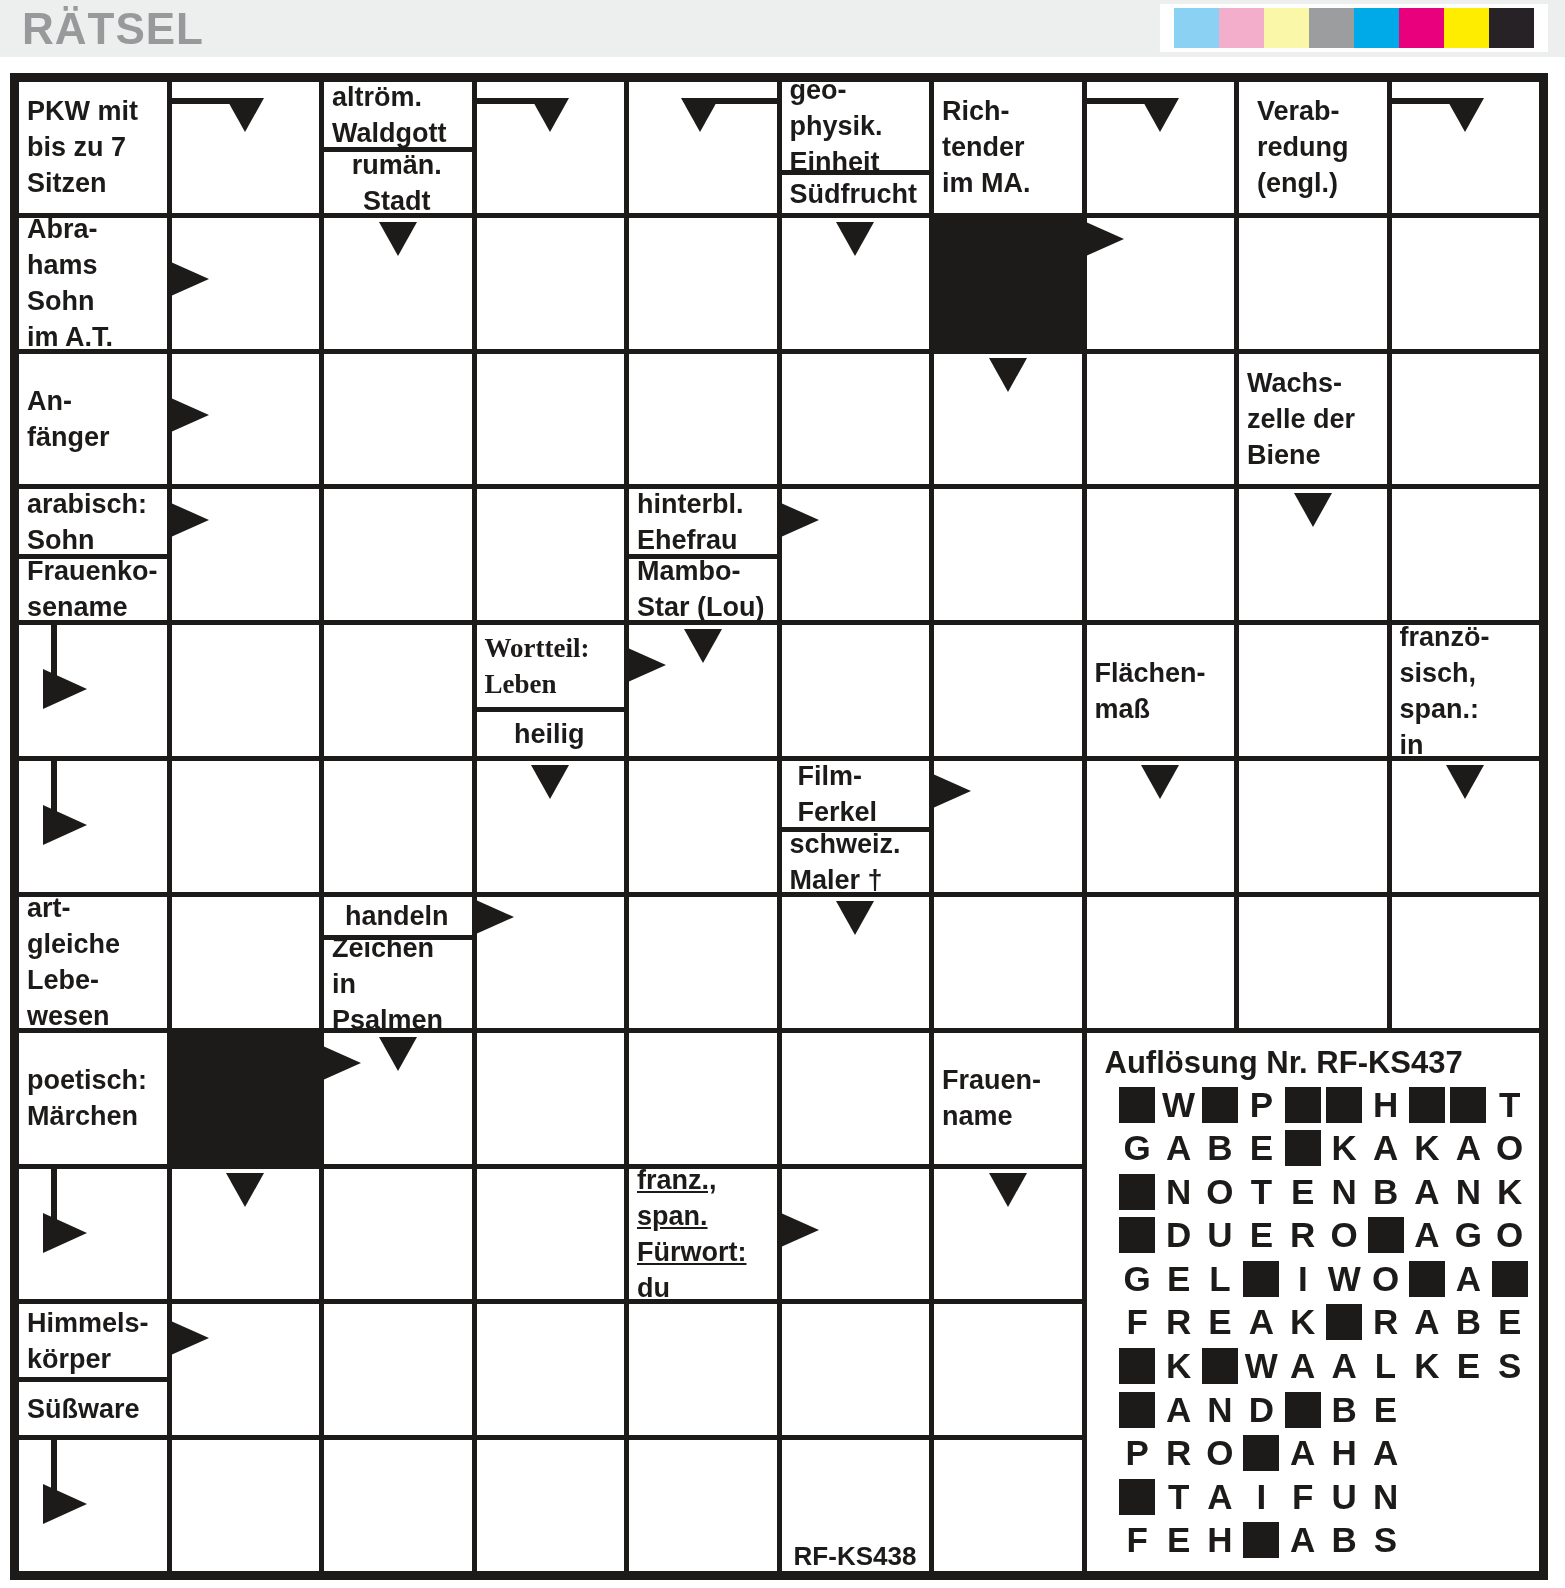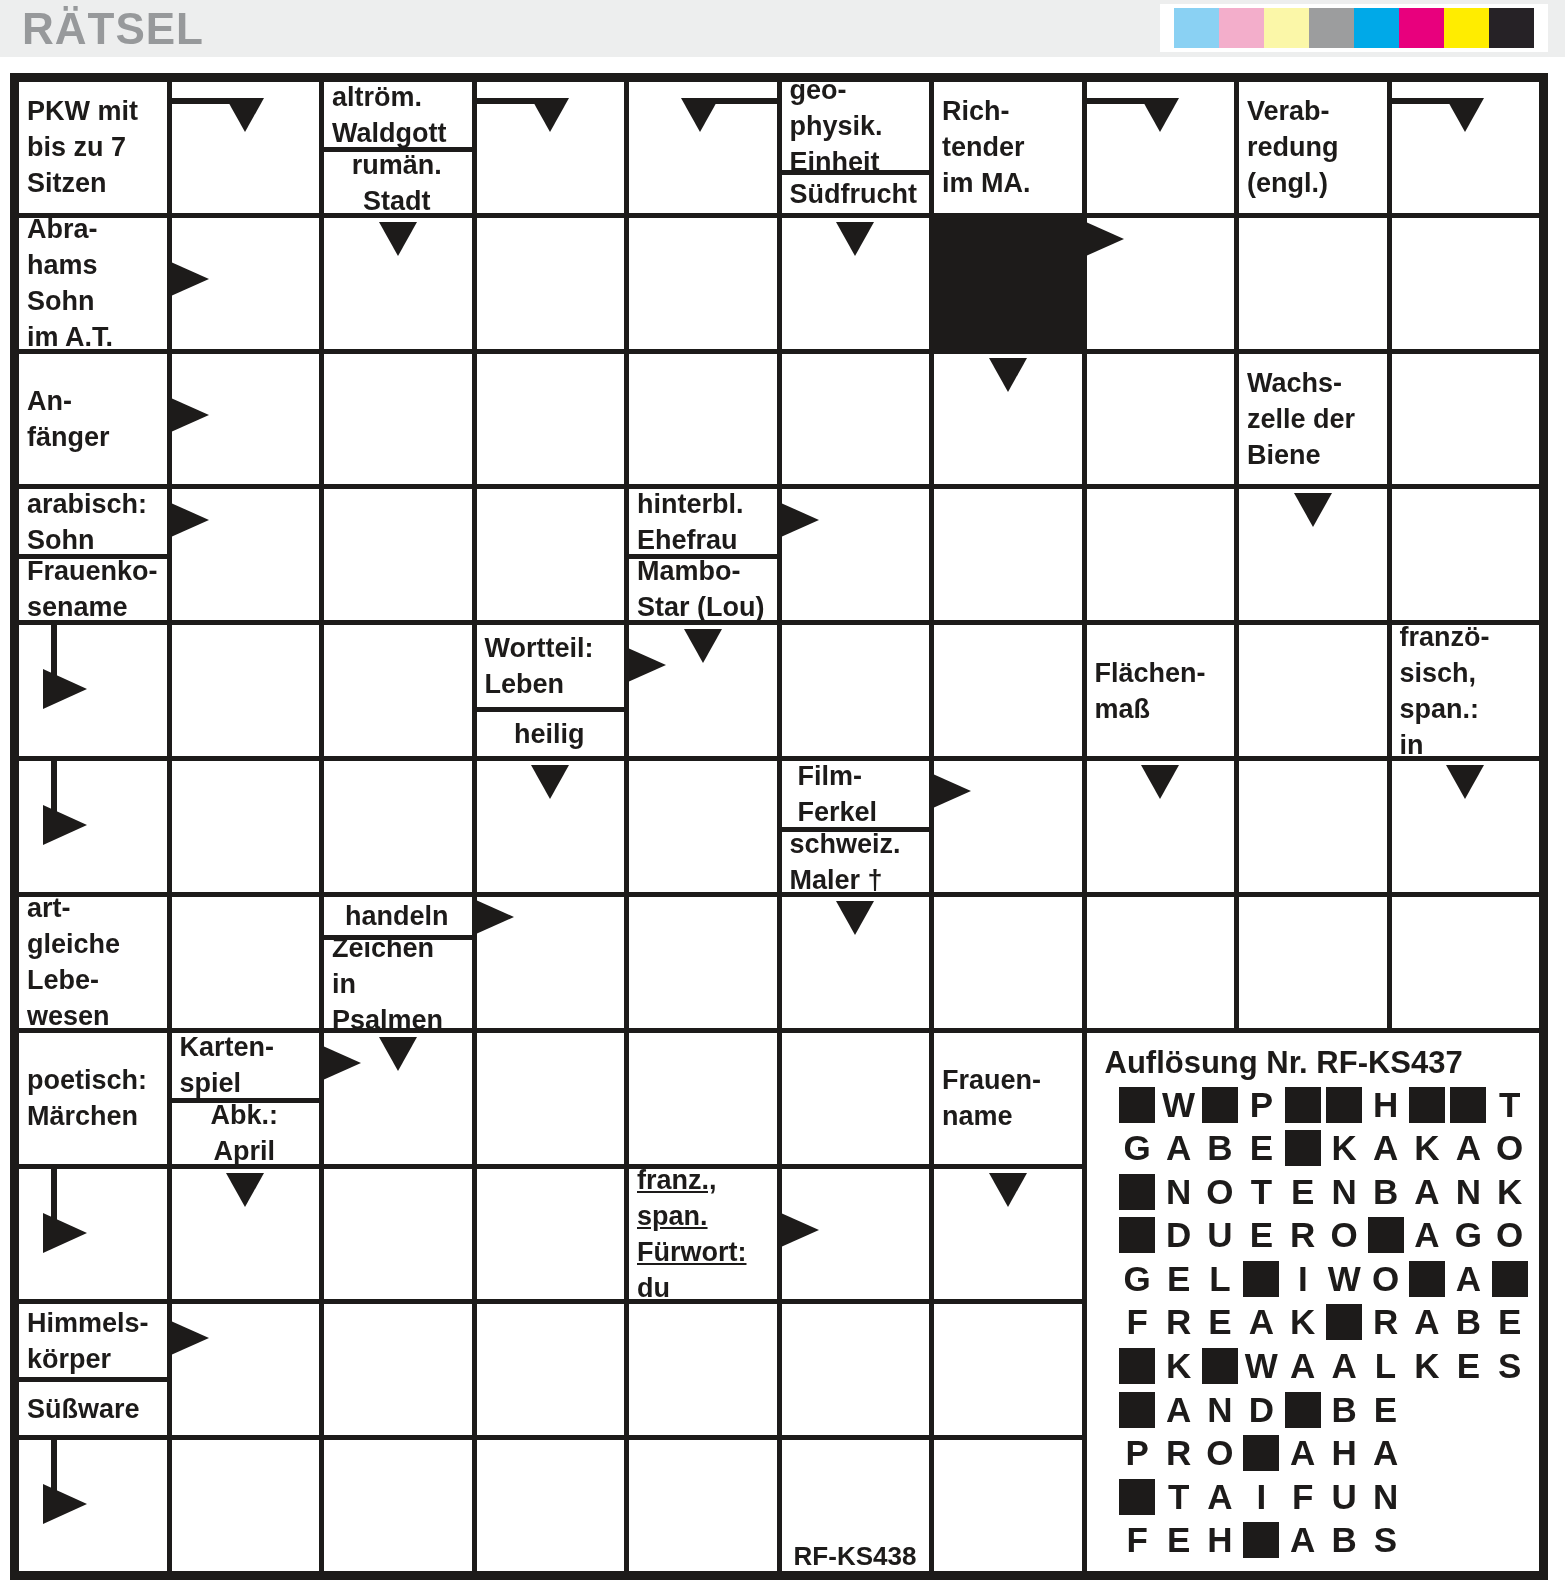--- a/index.html
+++ b/index.html
@@ -102,21 +102,21 @@
         <div class="part" style="flex: 0.7 1 0px;">geo-
 physik.
 Einheit</div>
         <div class="divider"></div>
         <div class="part" style="flex: 0.3 1 0px;">Südfrucht</div>
       </div>
       <div class="cell" style="grid-area: 1 / 8;">
         <div class="bar-h" style="left: 0px; width: 50%;"></div>
         <div class="arr flag-head-down" style="left: calc(50% - 19px);"></div>
       </div>
-      <div class="cell clue" style="grid-area: 1 / 9;">
+      <div class="cell clue" style="grid-area: 1 / 9; padding-left: 10px;">
         <div class="part" style="flex: 1 1 0%;">Verab-
 redung
 (engl.)</div>
       </div>
       <div class="cell" style="grid-area: 1 / 10;">
         <div class="bar-h" style="left: 0px; width: 50%;"></div>
         <div class="arr flag-head-down" style="left: calc(50% - 19px);"></div>
       </div>
       <div class="cell clue" style="grid-area: 2 / 1;">
         <div class="part" style="flex: 1 1 0%;">Abra-
@@ -189,21 +189,21 @@
         <div class="arr arr-down" style="left: calc(50% - 19px);"></div>
       </div>
       <div class="cell" style="grid-area: 4 / 10;"></div>
       <div class="cell" style="grid-area: 5 / 1;">
         <div class="bar-v"></div>
         <div class="arr flag-head-right"></div>
       </div>
       <div class="cell" style="grid-area: 5 / 2;"></div>
       <div class="cell" style="grid-area: 5 / 3;"></div>
       <div class="cell clue" style="grid-area: 5 / 4;">
-        <div class="part" style="flex: 0.65 1 0px;">Wortteil:
+        <div class="part" style="flex: 0.65 1 0px; font-family: Liberation Serif, serif;">Wortteil:
 Leben</div>
         <div class="divider"></div>
         <div class="part center" style="flex: 0.35 1 0px;">heilig</div>
       </div>
       <div class="cell" style="grid-area: 5 / 5;">
         <div class="arr arr-down" style="left: calc(50% - 19px);"></div>
         <div class="arr arr-right" style="top: 17%;"></div>
       </div>
       <div class="cell" style="grid-area: 5 / 6;"></div>
       <div class="cell" style="grid-area: 5 / 7;"></div>
@@ -266,27 +266,20 @@
       <div class="cell" style="grid-area: 7 / 6;">
         <div class="arr arr-down" style="left: calc(50% - 19px);"></div>
       </div>
       <div class="cell" style="grid-area: 7 / 7;"></div>
       <div class="cell" style="grid-area: 7 / 8;"></div>
       <div class="cell" style="grid-area: 7 / 9;"></div>
       <div class="cell" style="grid-area: 7 / 10;"></div>
       <div class="cell clue" style="grid-area: 8 / 1;">
         <div class="part" style="flex: 1 1 0%;">poetisch:
 Märchen</div>
-      </div>
-      <div class="cell clue" style="grid-area: 8 / 2;">
-        <div class="part" style="flex: 0.52 1 0px;">Karten-
-spiel</div>
-        <div class="divider"></div>
-        <div class="part center" style="flex: 0.48 1 0px;">Abk.:
-April</div>
       </div>
       <div class="cell" style="grid-area: 8 / 3;">
         <div class="arr arr-down" style="left: calc(50% - 19px);"></div>
         <div class="arr arr-right" style="top: 10%;"></div>
       </div>
       <div class="cell" style="grid-area: 8 / 4;"></div>
       <div class="cell" style="grid-area: 8 / 5;"></div>
       <div class="cell" style="grid-area: 8 / 6;"></div>
       <div class="cell clue" style="grid-area: 8 / 7;">
         <div class="part" style="flex: 1 1 0%;">Frauen-

